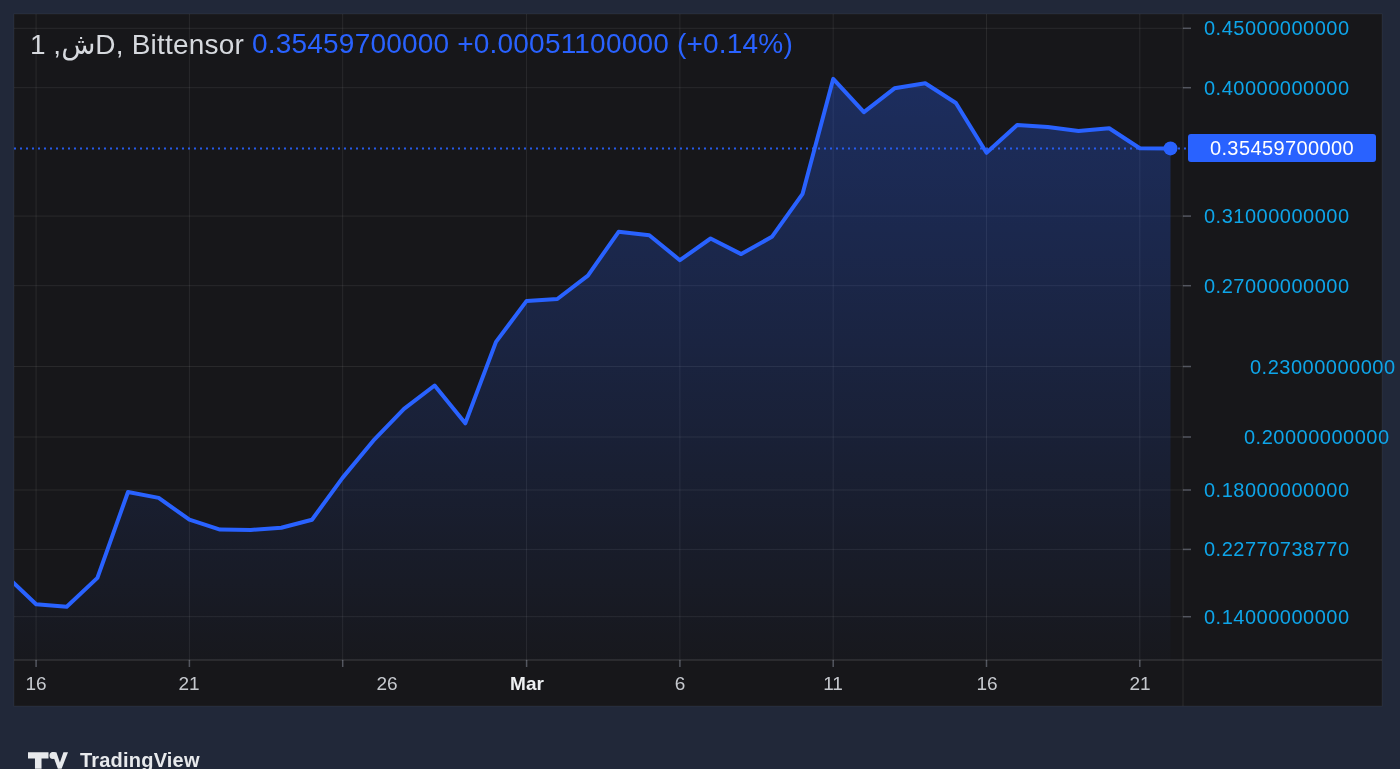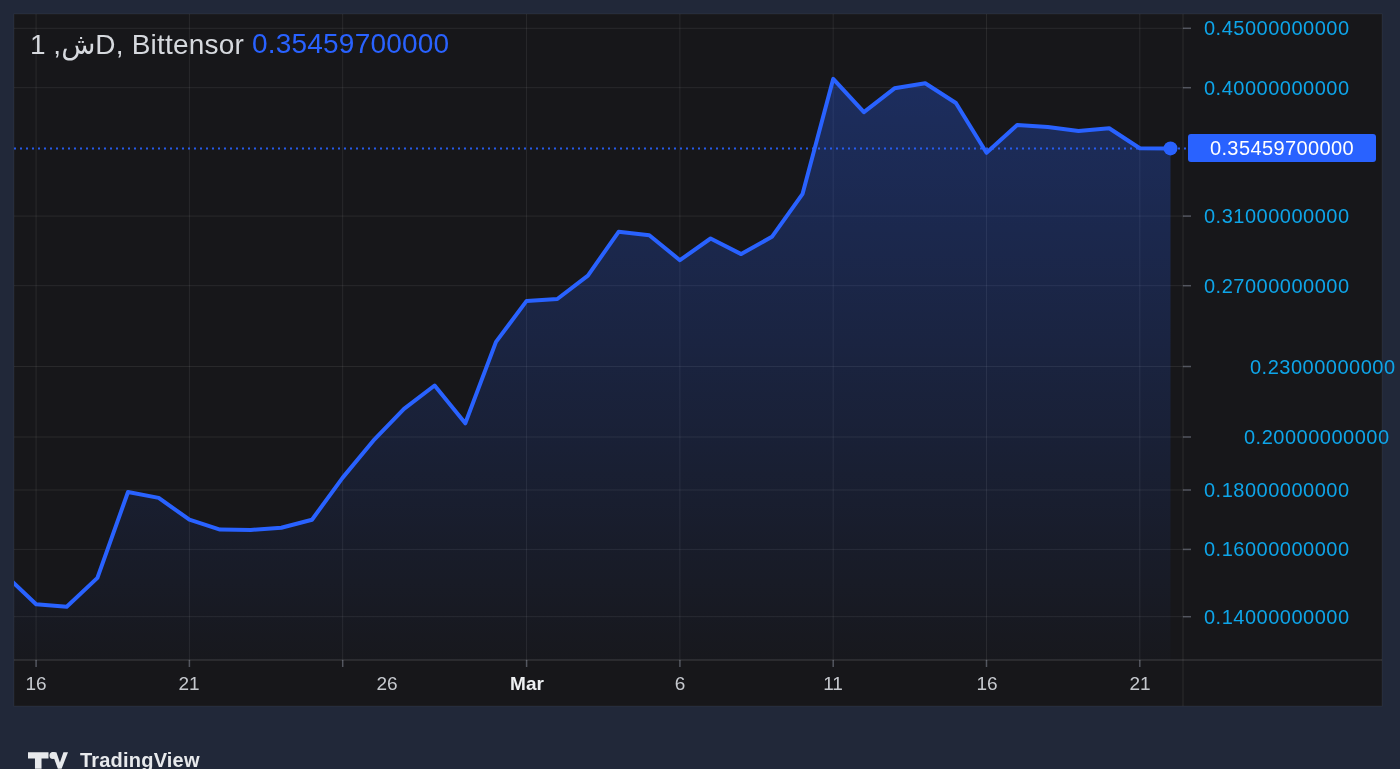--- a/index.html
+++ b/index.html
@@ -96,31 +96,32 @@
         <path d="M5.4,575.2L36.1,604.2L66.7,606.7L97.4,577.9L128.0,492.0L158.7,497.9L189.4,519.7L220.0,529.6L250.7,529.9L281.3,527.8L312.0,519.7L342.7,477.6L373.3,440.7L404.0,408.8L434.6,385.5L465.3,423.3L496.0,341.9L526.6,300.9L557.3,299.0L587.9,275.6L618.6,231.8L649.3,235.2L679.9,260.2L710.6,238.5L741.2,254.1L771.9,236.8L802.6,193.8L833.2,78.9L863.9,112.2L894.5,88.3L925.2,83.3L955.9,103.0L986.5,152.8L1017.2,124.9L1047.8,126.9L1078.5,131.0L1109.2,128.3L1139.8,148.2L1170.5,148.4L1170.5,660L5.4,660Z" fill="url(#fillgrad)"></path>
         <path d="M5.4,575.2L36.1,604.2L66.7,606.7L97.4,577.9L128.0,492.0L158.7,497.9L189.4,519.7L220.0,529.6L250.7,529.9L281.3,527.8L312.0,519.7L342.7,477.6L373.3,440.7L404.0,408.8L434.6,385.5L465.3,423.3L496.0,341.9L526.6,300.9L557.3,299.0L587.9,275.6L618.6,231.8L649.3,235.2L679.9,260.2L710.6,238.5L741.2,254.1L771.9,236.8L802.6,193.8L833.2,78.9L863.9,112.2L894.5,88.3L925.2,83.3L955.9,103.0L986.5,152.8L1017.2,124.9L1047.8,126.9L1078.5,131.0L1109.2,128.3L1139.8,148.2L1170.5,148.4" fill="none" stroke="#2962ff" stroke-width="4" stroke-linejoin="round" stroke-linecap="round"></path>
       </g>
       <line x1="14" y1="148.4" x2="1188" y2="148.4" stroke="#2962ff" stroke-width="2" stroke-dasharray="2 4" opacity="0.9"></line>
       <circle cx="1170.5" cy="148.4" r="7" fill="#2962ff"></circle>
     </svg></div>
 
 <div class="legend">
   <span class="sym">ش, 1D, Bittensor</span>
   <span class="px">0.35459700000</span>
+  <span class="chg">+0.00051100000 (+0.14%)</span>
 </div>
 
 <div id="y-labels">
     <div class="y-label" style="top: 18px;">0.45000000000</div>
     <div class="y-label" style="top: 78px;">0.40000000000</div>
     <div class="y-label" style="top: 206px;">0.31000000000</div>
     <div class="y-label" style="top: 276px;">0.27000000000</div>
     <div class="y-label" style="top: 357px; margin-left: 46px;">0.23000000000</div>
     <div class="y-label" style="top: 427px; margin-left: 40px;">0.20000000000</div>
     <div class="y-label" style="top: 480px;">0.18000000000</div>
-    <div class="y-label" style="top: 539px;">0.16000000000</div>
+    <div class="y-label" style="top: 539px;">0.22770738770</div>
     <div class="y-label" style="top: 607px;">0.14000000000</div>
   </div>
 
 <div id="x-labels">
     <div class="x-label" style="left: 36px;">16</div>
     <div class="x-label" style="left: 189px;">21</div>
     <div class="x-label" style="left: 343px; margin-left: 44px;">26</div>
     <div class="x-label bold" style="left: 527px;">Mar</div>
     <div class="x-label" style="left: 680px;">6</div>
     <div class="x-label" style="left: 833px;">11</div>

